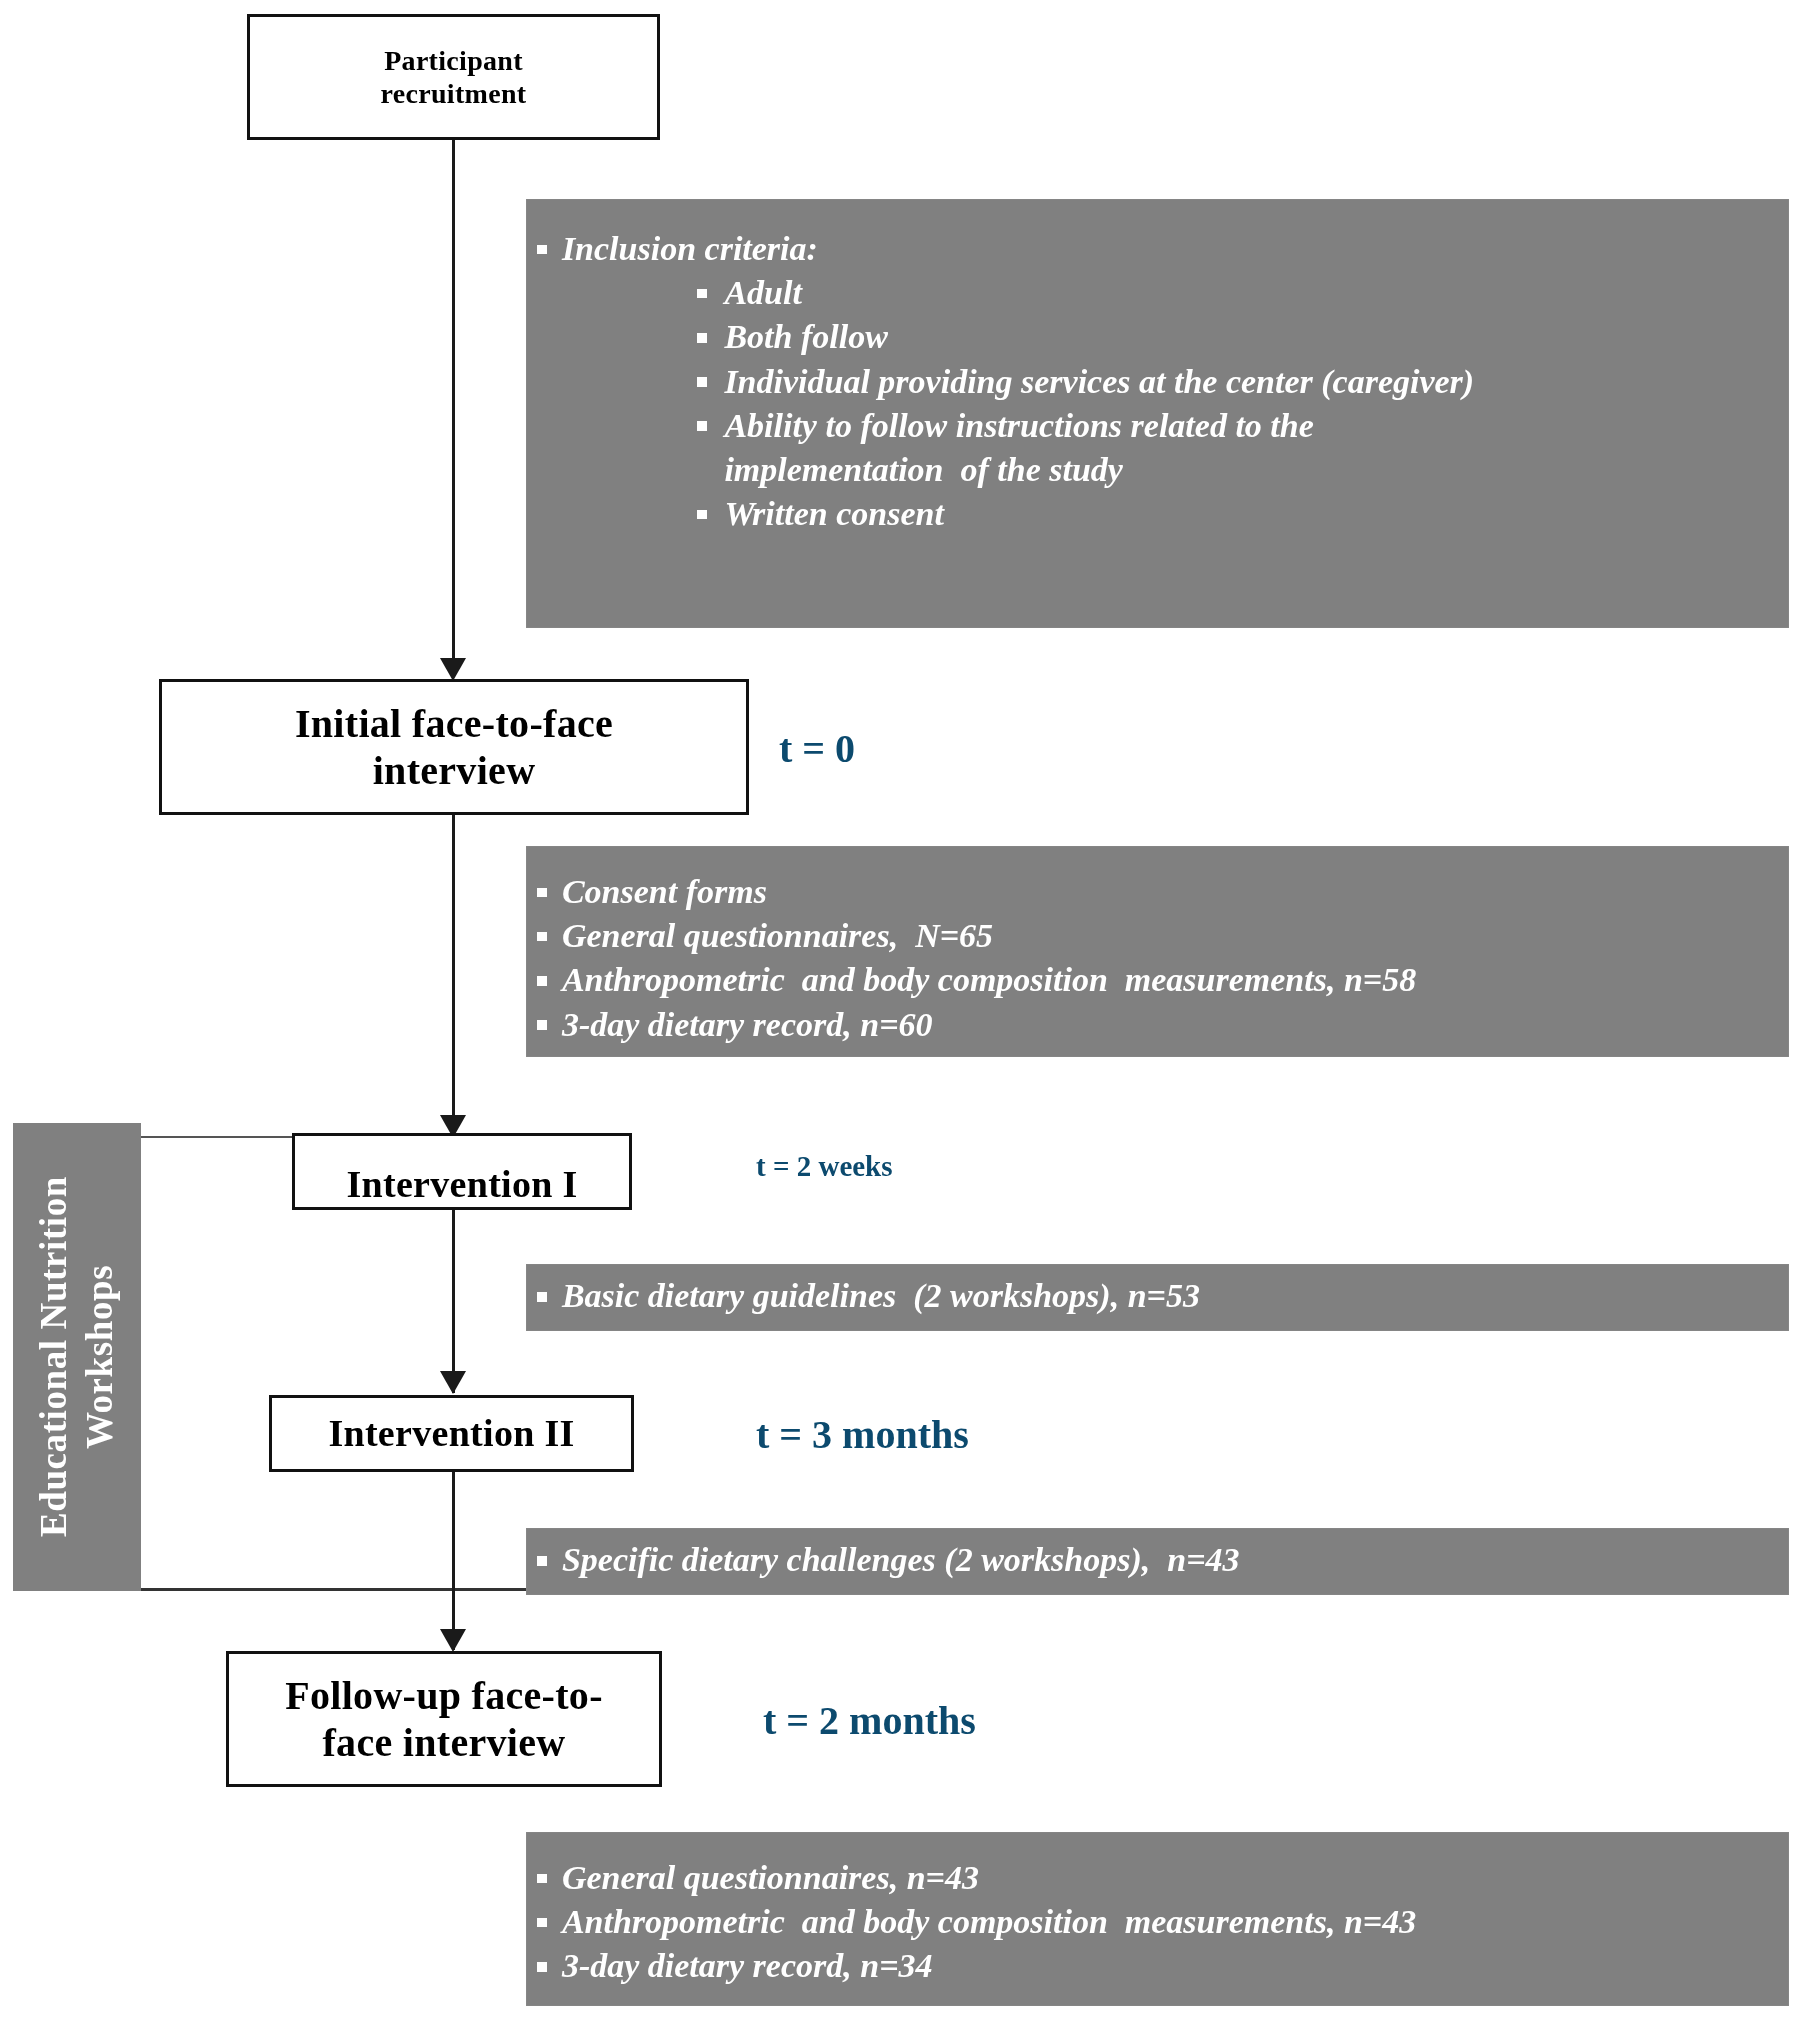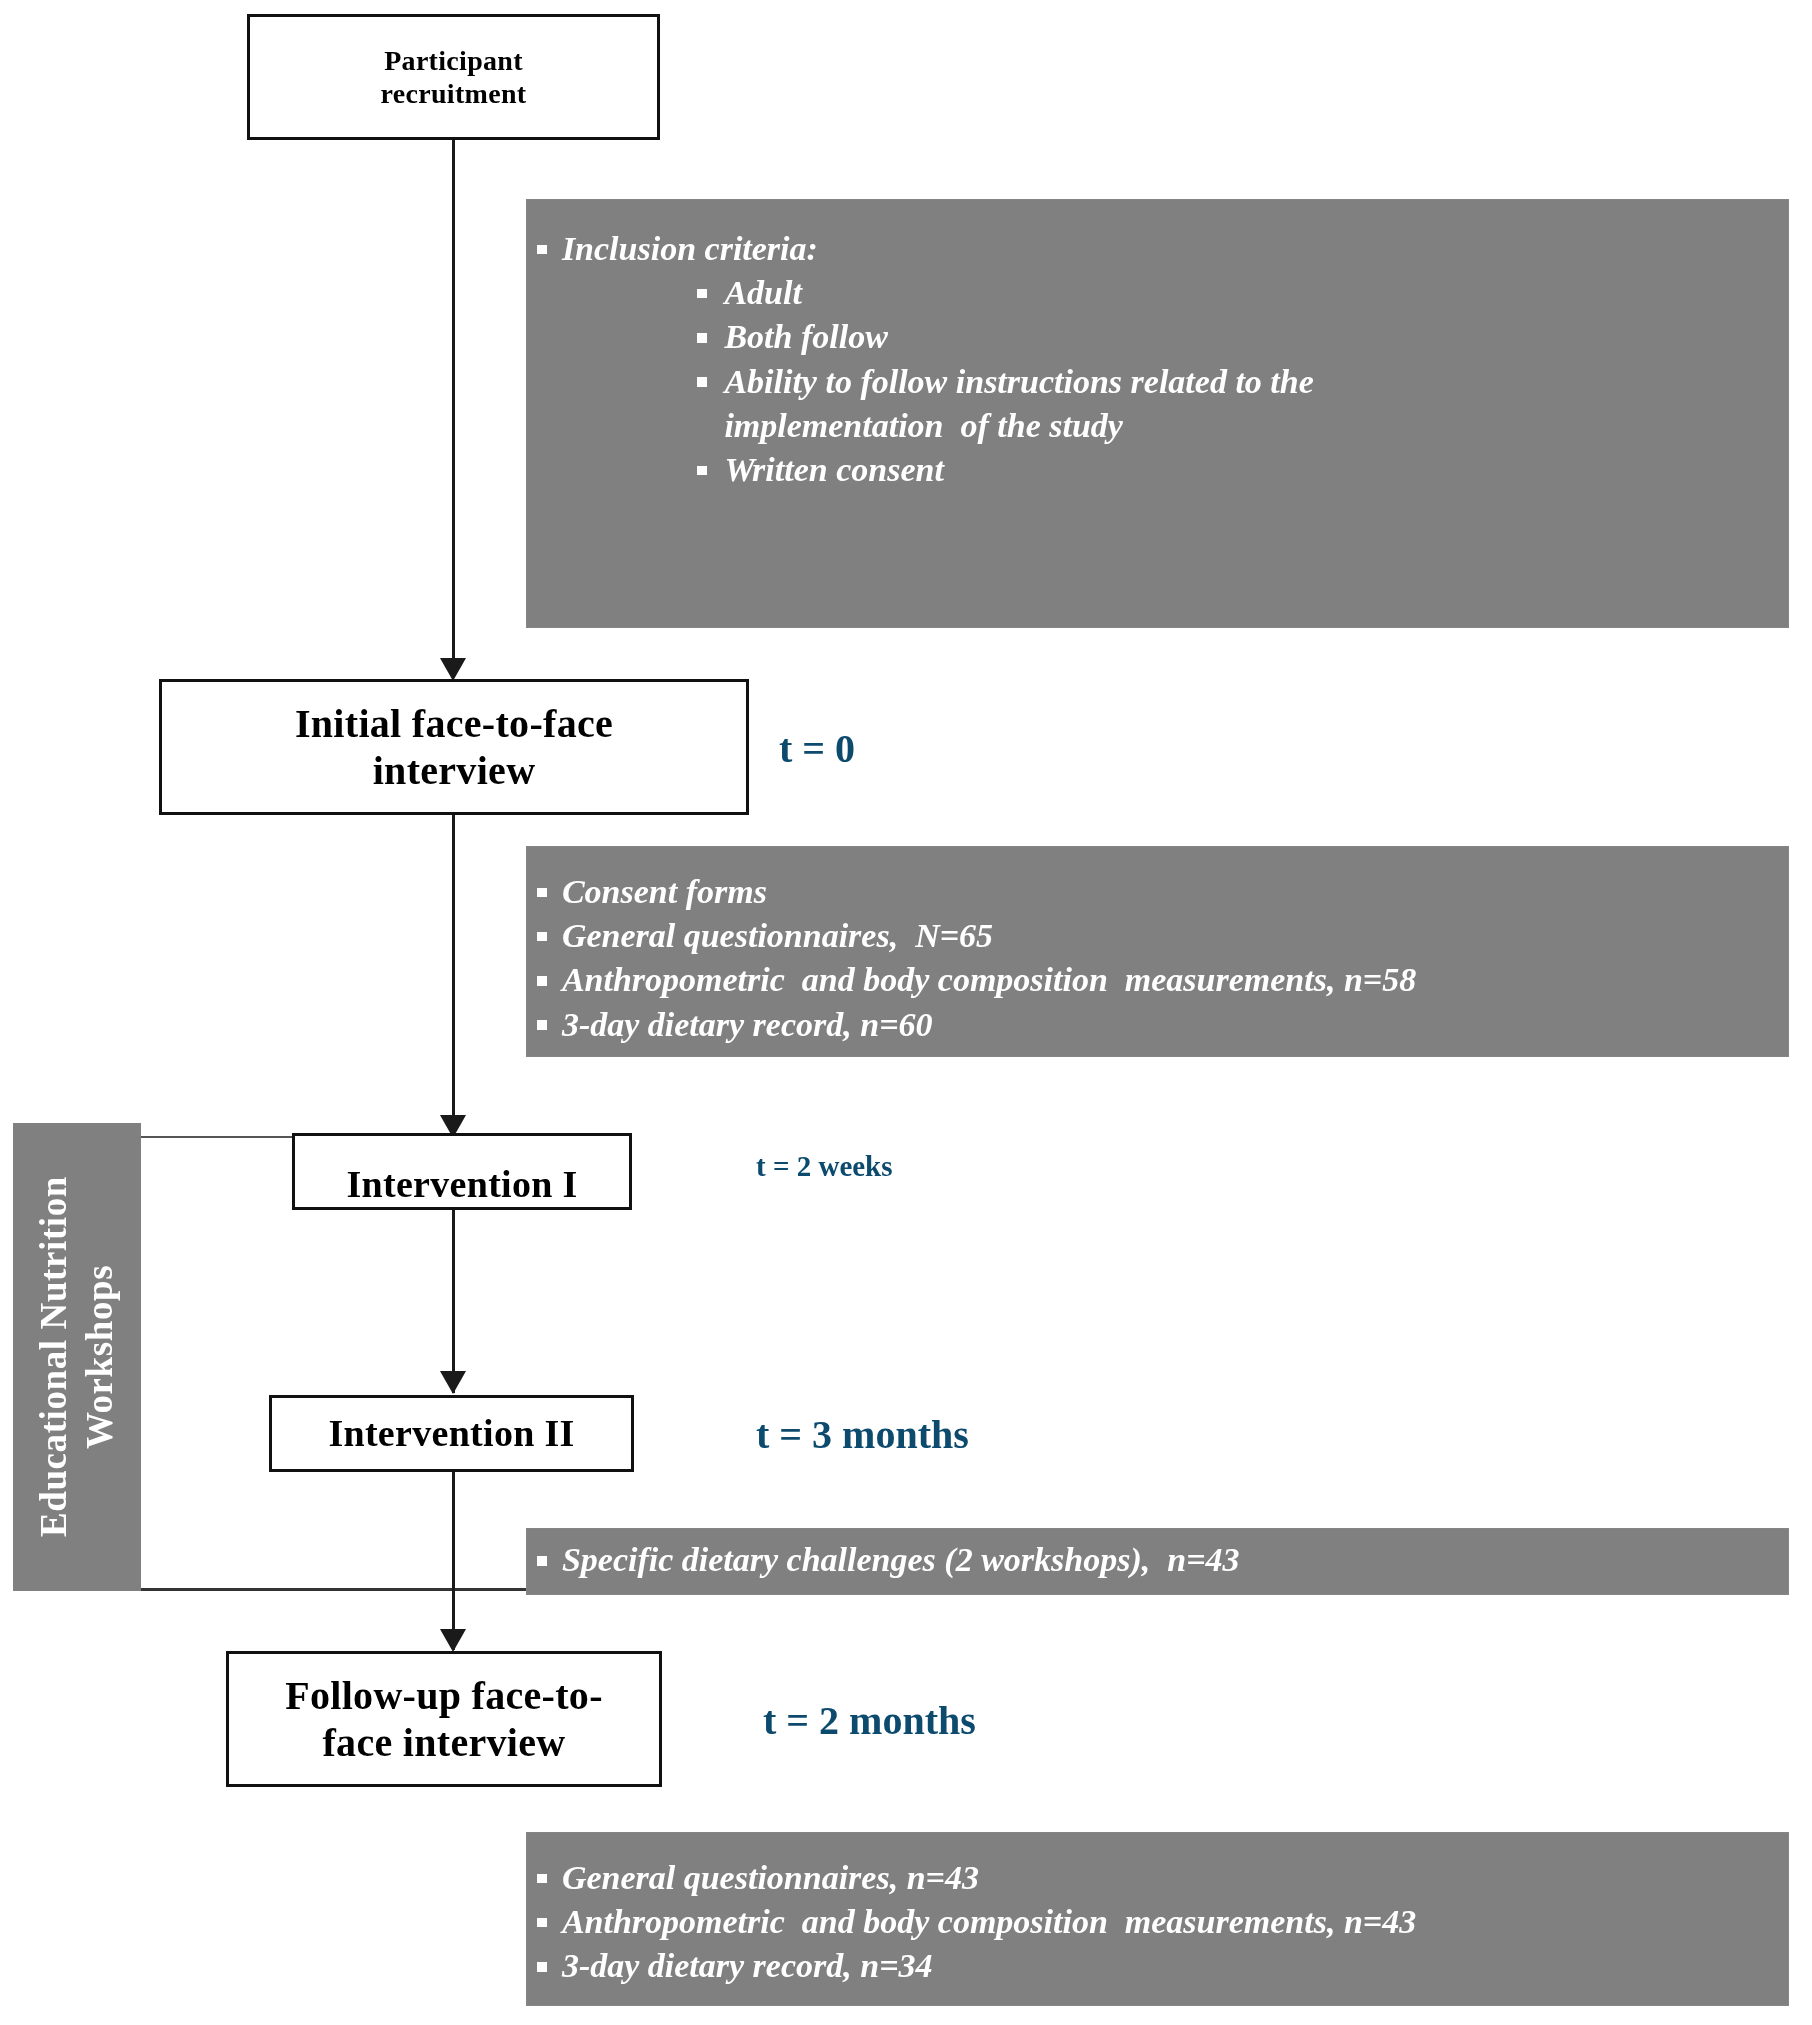--- a/index.html
+++ b/index.html
@@ -140,20 +140,21 @@
   </div>
 
   <div class="vline" style="left:452px; top:140px; height:519px;"></div>
   <div class="arrowhead" style="left:440px; top:658px;"></div>
 
   <div class="gray-panel" style="left:526px; top:199px; width:1263px; height:429px; padding:28px 13px 0 6.4px; font-size:34px;">
     <ul>
       <li>Inclusion criteria:</li>
       <li class="nested">Adult</li>
       <li class="nested">Both follow</li>
+      <li class="nested">Individual providing services at the center (caregiver)</li>
       <li class="nested">Ability to follow instructions related to the
 implementation  of the study</li>
       <li class="nested">Written consent</li>
     </ul>
   </div>
 
   <div class="proc-box" style="left:159px; top:679px; width:590px; height:136px; font-size:40px;">
     <span class="lbl" style="white-space:pre-line;">Initial face-to-face
 interview</span>
   </div>
@@ -180,20 +181,25 @@
   <div class="hline" style="left:141px; top:1588px; width:385px; height:2.6px; background:#333;"></div>
 
   <div class="proc-box" style="left:292px; top:1133px; width:340px; height:77px; font-size:38px;align-items:flex-end;">
     <span class="lbl">Intervention I</span>
   </div>
   <div class="t-label" style="left:756px; top:1150px; font-size:29px;">t = 2 weeks</div>
 
   <div class="vline" style="left:452px; top:1210px; height:183px;"></div>
   <div class="arrowhead" style="left:440px; top:1371px;"></div>
 
+  <div class="gray-panel" style="left:526px; top:1264px; width:1263px; height:67px; padding:10.3px 13px 0 6.4px; font-size:34px;">
+    <ul>
+      <li>Basic dietary guidelines  (2 workshops), n=53</li>
+    </ul>
+  </div>
 
   <div class="proc-box" style="left:269px; top:1395px; width:365px; height:77px; font-size:38px;">
     <span class="lbl">Intervention II</span>
   </div>
   <div class="t-label" style="left:756px; top:1411px; font-size:40px;">t = 3 months</div>
 
   <div class="vline" style="left:452px; top:1471px; height:179px;"></div>
   <div class="arrowhead" style="left:440px; top:1629px;"></div>
 
   <div class="gray-panel" style="left:526px; top:1528px; width:1263px; height:67px; padding:10.3px 13px 0 6.4px; font-size:34px;">

